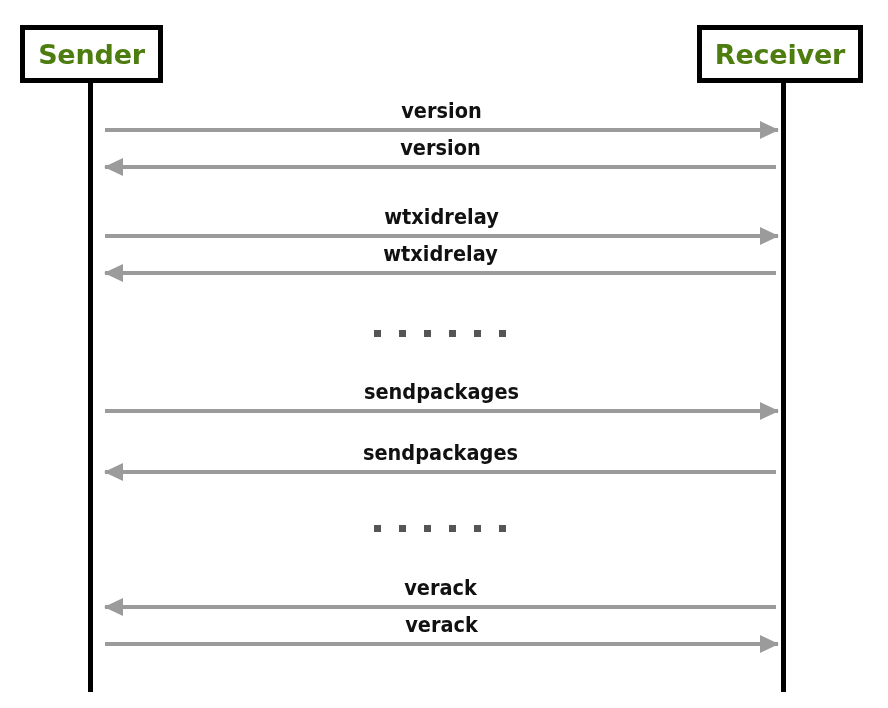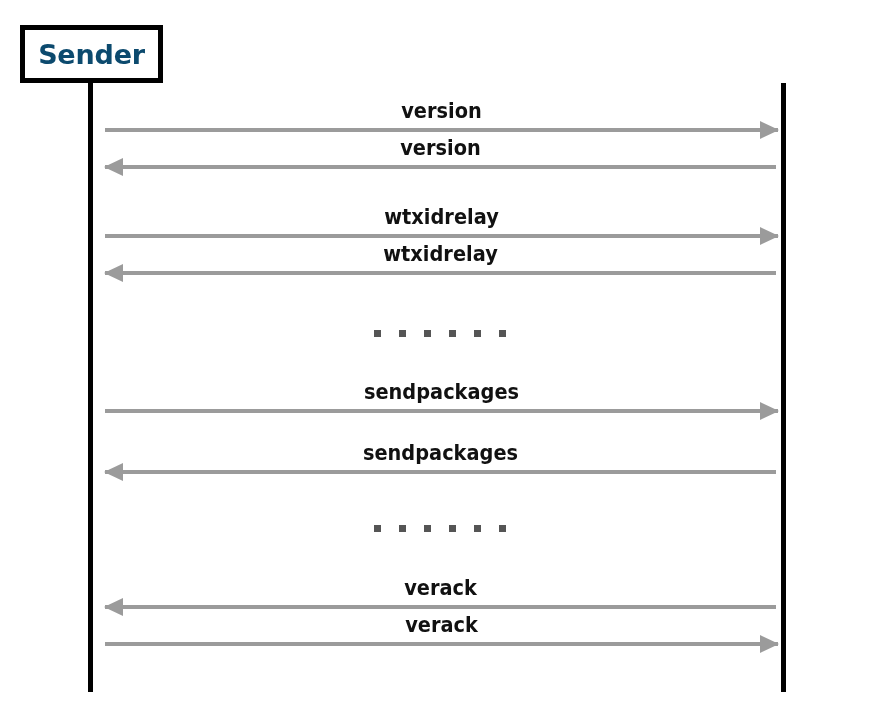--- a/index.html
+++ b/index.html
@@ -26,21 +26,21 @@
     background: #ffffff;
     border: 5px solid #000000;
     display: flex;
     align-items: center;
     justify-content: center;
   }
   .participant-label {
     font-family: "DejaVu Sans", sans-serif;
     font-weight: bold;
     font-size: 27px;
-    color: #0c4a6e;
+    color: #4d7c0f;
     line-height: 1;
     letter-spacing: -0.2px;
     white-space: nowrap;
   }
 
   
   .lifeline {
     position: absolute;
     width: 5px;
     background: #000000;
@@ -109,20 +109,23 @@
 
 <div id="diagram-canvas">
 
   <div class="lifeline" style="left:88px; top:83px; height:609px;"></div>
   <div class="lifeline" style="left:781px; top:83px; height:609px;"></div>
 
   <div class="participant-box" style="left:20px; top:25px; width:143px; height:58px;">
     <span class="participant-label">Sender</span>
   </div>
 
+  <div class="participant-box" style="left:697px; top:25px; width:166px; height:58px;">
+    <span class="participant-label">Receiver</span>
+  </div>
 
   <div class="message" style="left:105px; width:673px; top:128px;">
     <div class="message-line"></div>
     <div class="arrowhead right"></div>
     <div class="message-label">version</div>
   </div>
 
   <div class="message" style="left:105px; width:671px; top:165px;">
     <div class="message-line"></div>
     <div class="arrowhead left"></div>

